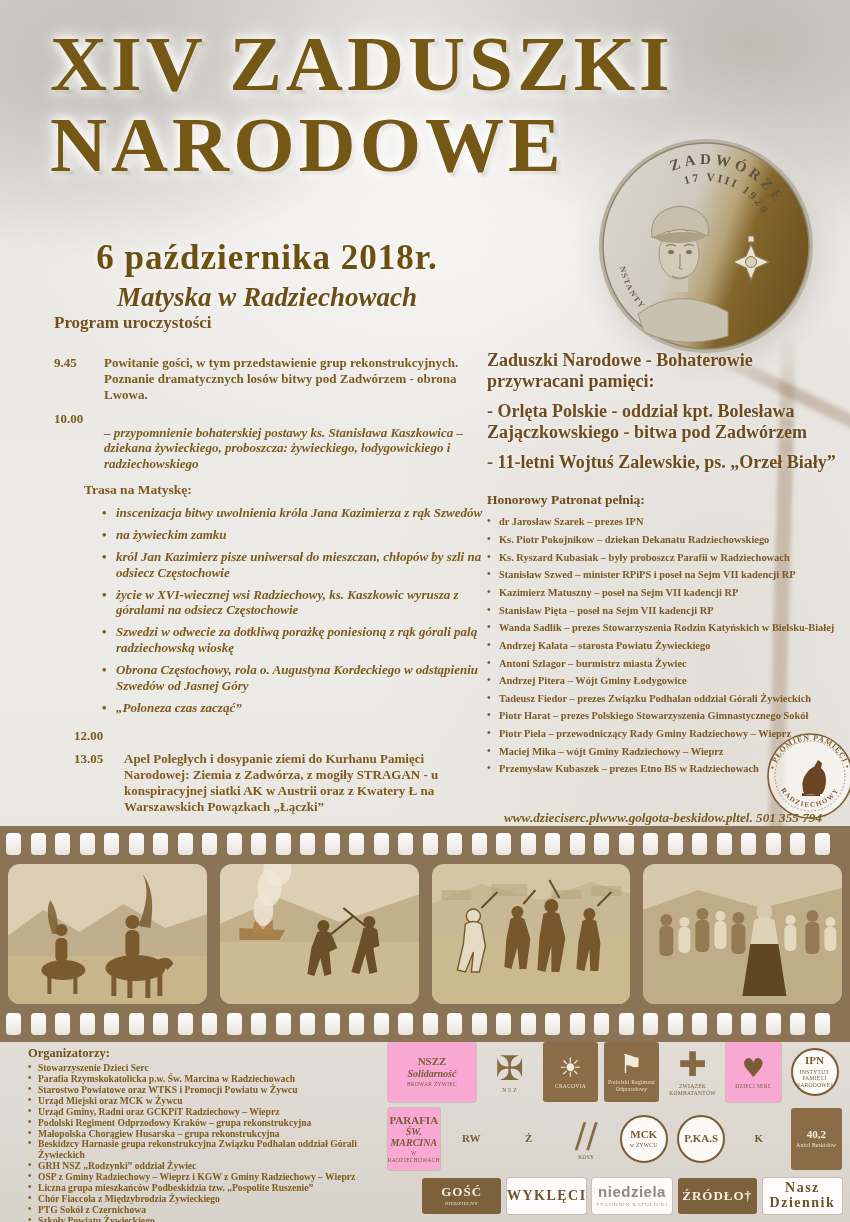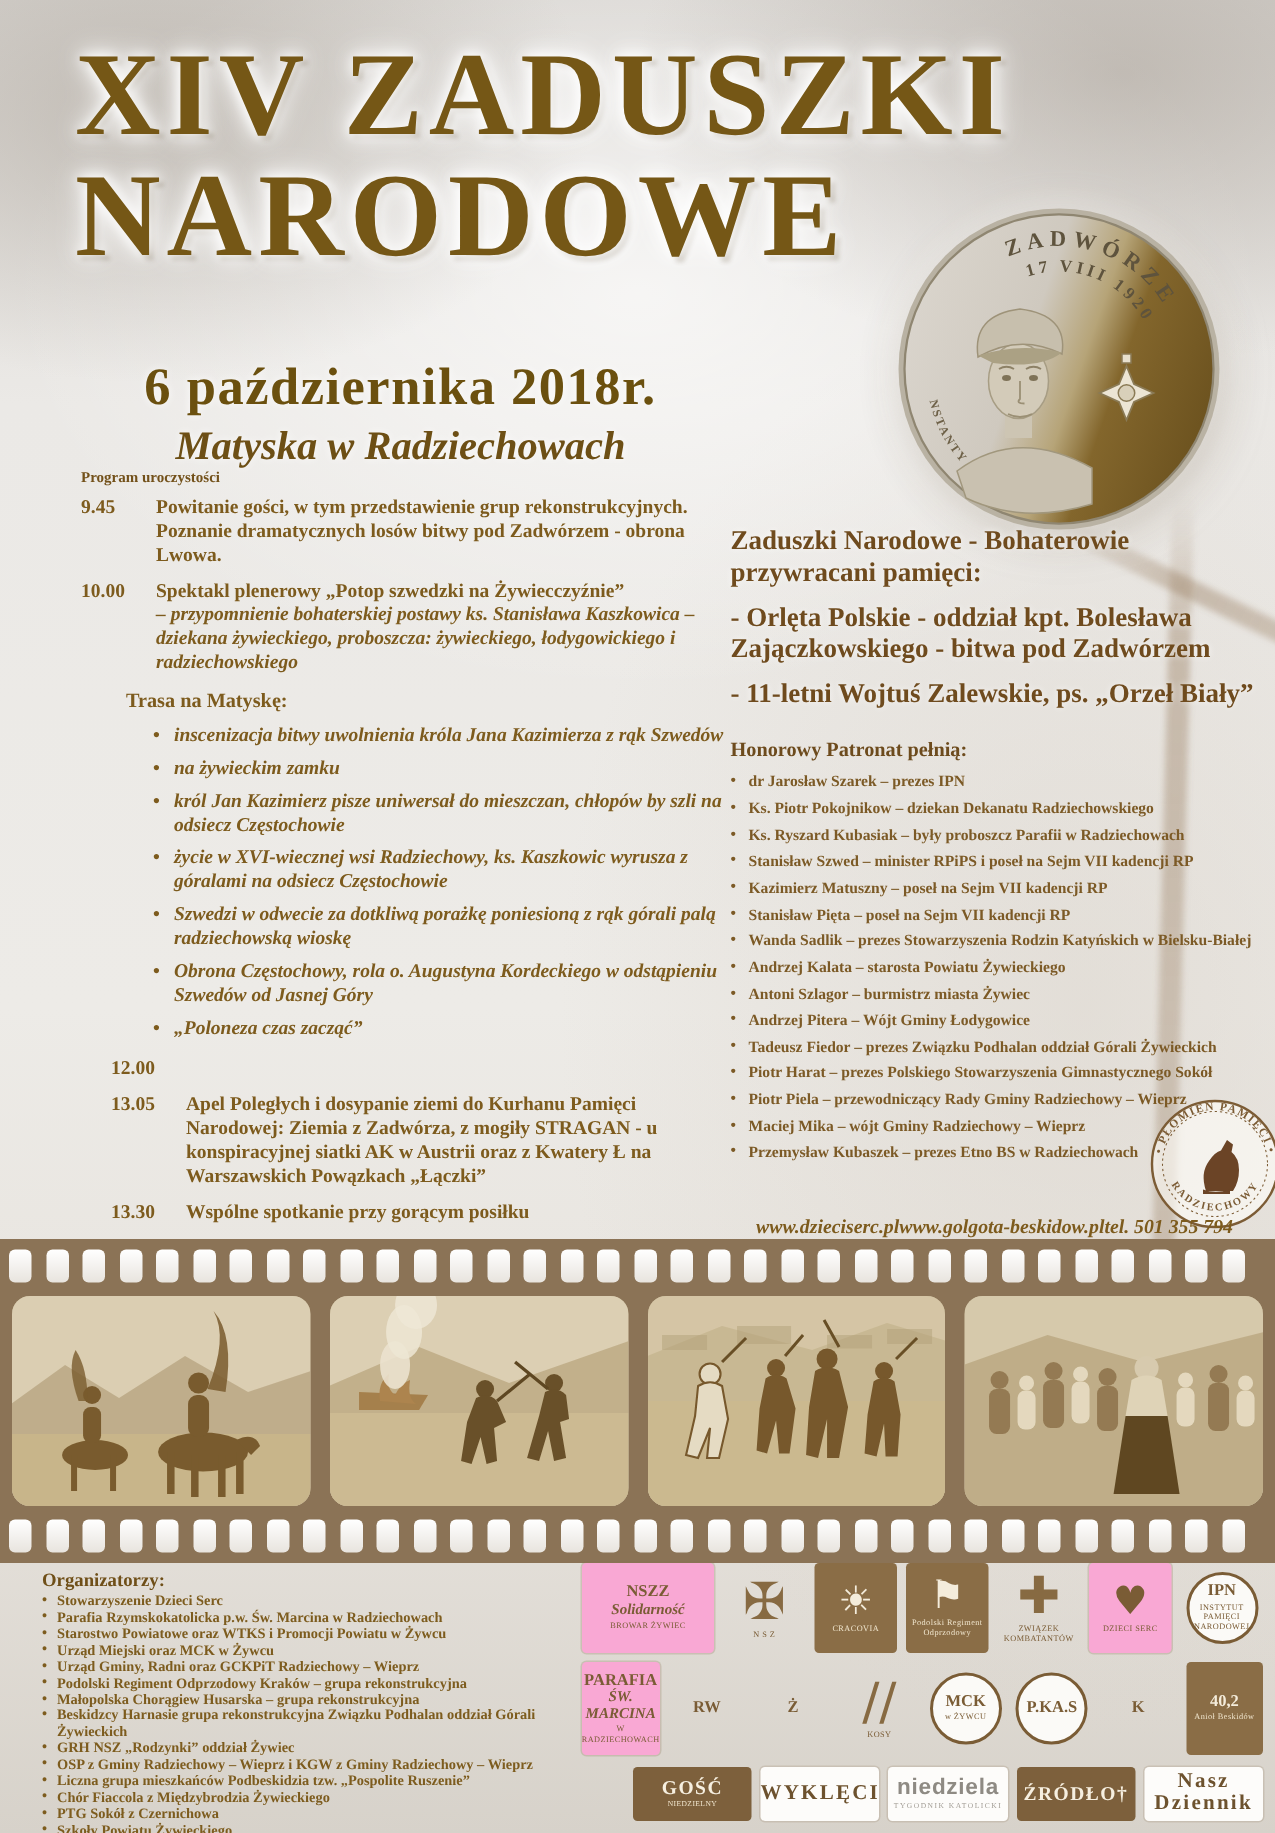--- a/index.html
+++ b/index.html
@@ -34,25 +34,25 @@
     text-shadow:0 0 6px rgba(255,255,255,.8);}
   .datewrap .date{font-size:35px;font-weight:bold;letter-spacing:1px;}
   .datewrap .loc{font-size:27px;font-weight:bold;font-style:italic;margin-top:4px;color:#6d4f15;}
 
   
   .coin{left:596px;top:136px;width:220px;height:220px;}
   .coin svg{filter:drop-shadow(0 0 14px rgba(255,255,255,.9)) drop-shadow(2px 4px 6px rgba(90,70,40,.35));}
 
   
   .program{left:54px;top:313px;width:430px;color:#7d5b1d;}
-  .program .phead{font-size:10px;font-weight:bold;margin-bottom:6px;color:#73511a;}
+  .program .phead{font-size:17px;font-weight:bold;margin-bottom:22px;color:#73511a;}
   .prow{display:flex;margin-bottom:8px;font-size:13px;font-weight:bold;line-height:1.22;}
   .prow .time{flex:0 0 50px;}
   .prow .ptxt{flex:1;}
-  .prow .note{font-style:italic;margin-top:0;}
+  .prow .note{font-style:italic;margin-top:14px;}
   .route-head{margin:10px 0 7px 30px;font-size:13.5px;font-weight:bold;}
   .route{margin-left:48px;}
   .rbullet{position:relative;padding-left:14px;margin-bottom:6px;
     font-size:13px;font-weight:bold;font-style:italic;line-height:1.22;}
   .rbullet::before{content:"•";position:absolute;left:0;top:0;font-style:normal;}
   .afternoon{margin-top:12px;margin-left:20px;}
 
   
   .rightcol{left:487px;top:350px;width:356px;color:#6f4b1e;}
   .intro p{margin:0 0 9px 0;font-size:18px;font-weight:bold;line-height:1.16;
@@ -187,21 +187,20 @@
         <div class="time">9.45</div>
         <div class="ptxt">
           <span>Powitanie gości, w tym przedstawienie grup rekonstrukcyjnych. Poznanie dramatycznych losów bitwy pod Zadwórzem - obrona Lwowa.</span>
           
         </div>
       </div>
 
       <div class="prow">
         <div class="time">10.00</div>
         <div class="ptxt">
-          <span>Spektakl plenerowy „Potop szwedzki na Żywiecczyźnie”</span>
           <div class="note">– przypomnienie bohaterskiej postawy ks. Stanisława Kaszkowica – dziekana żywieckiego, proboszcza: żywieckiego, łodygowickiego i radziechowskiego</div>
         </div>
       </div>
     </div>
 
   <div class="route-head">Trasa na Matyskę:</div>
   <div class="route">
 
       <div class="rbullet">inscenizacja bitwy uwolnienia króla Jana Kazimierza z rąk Szwedów</div>
 

